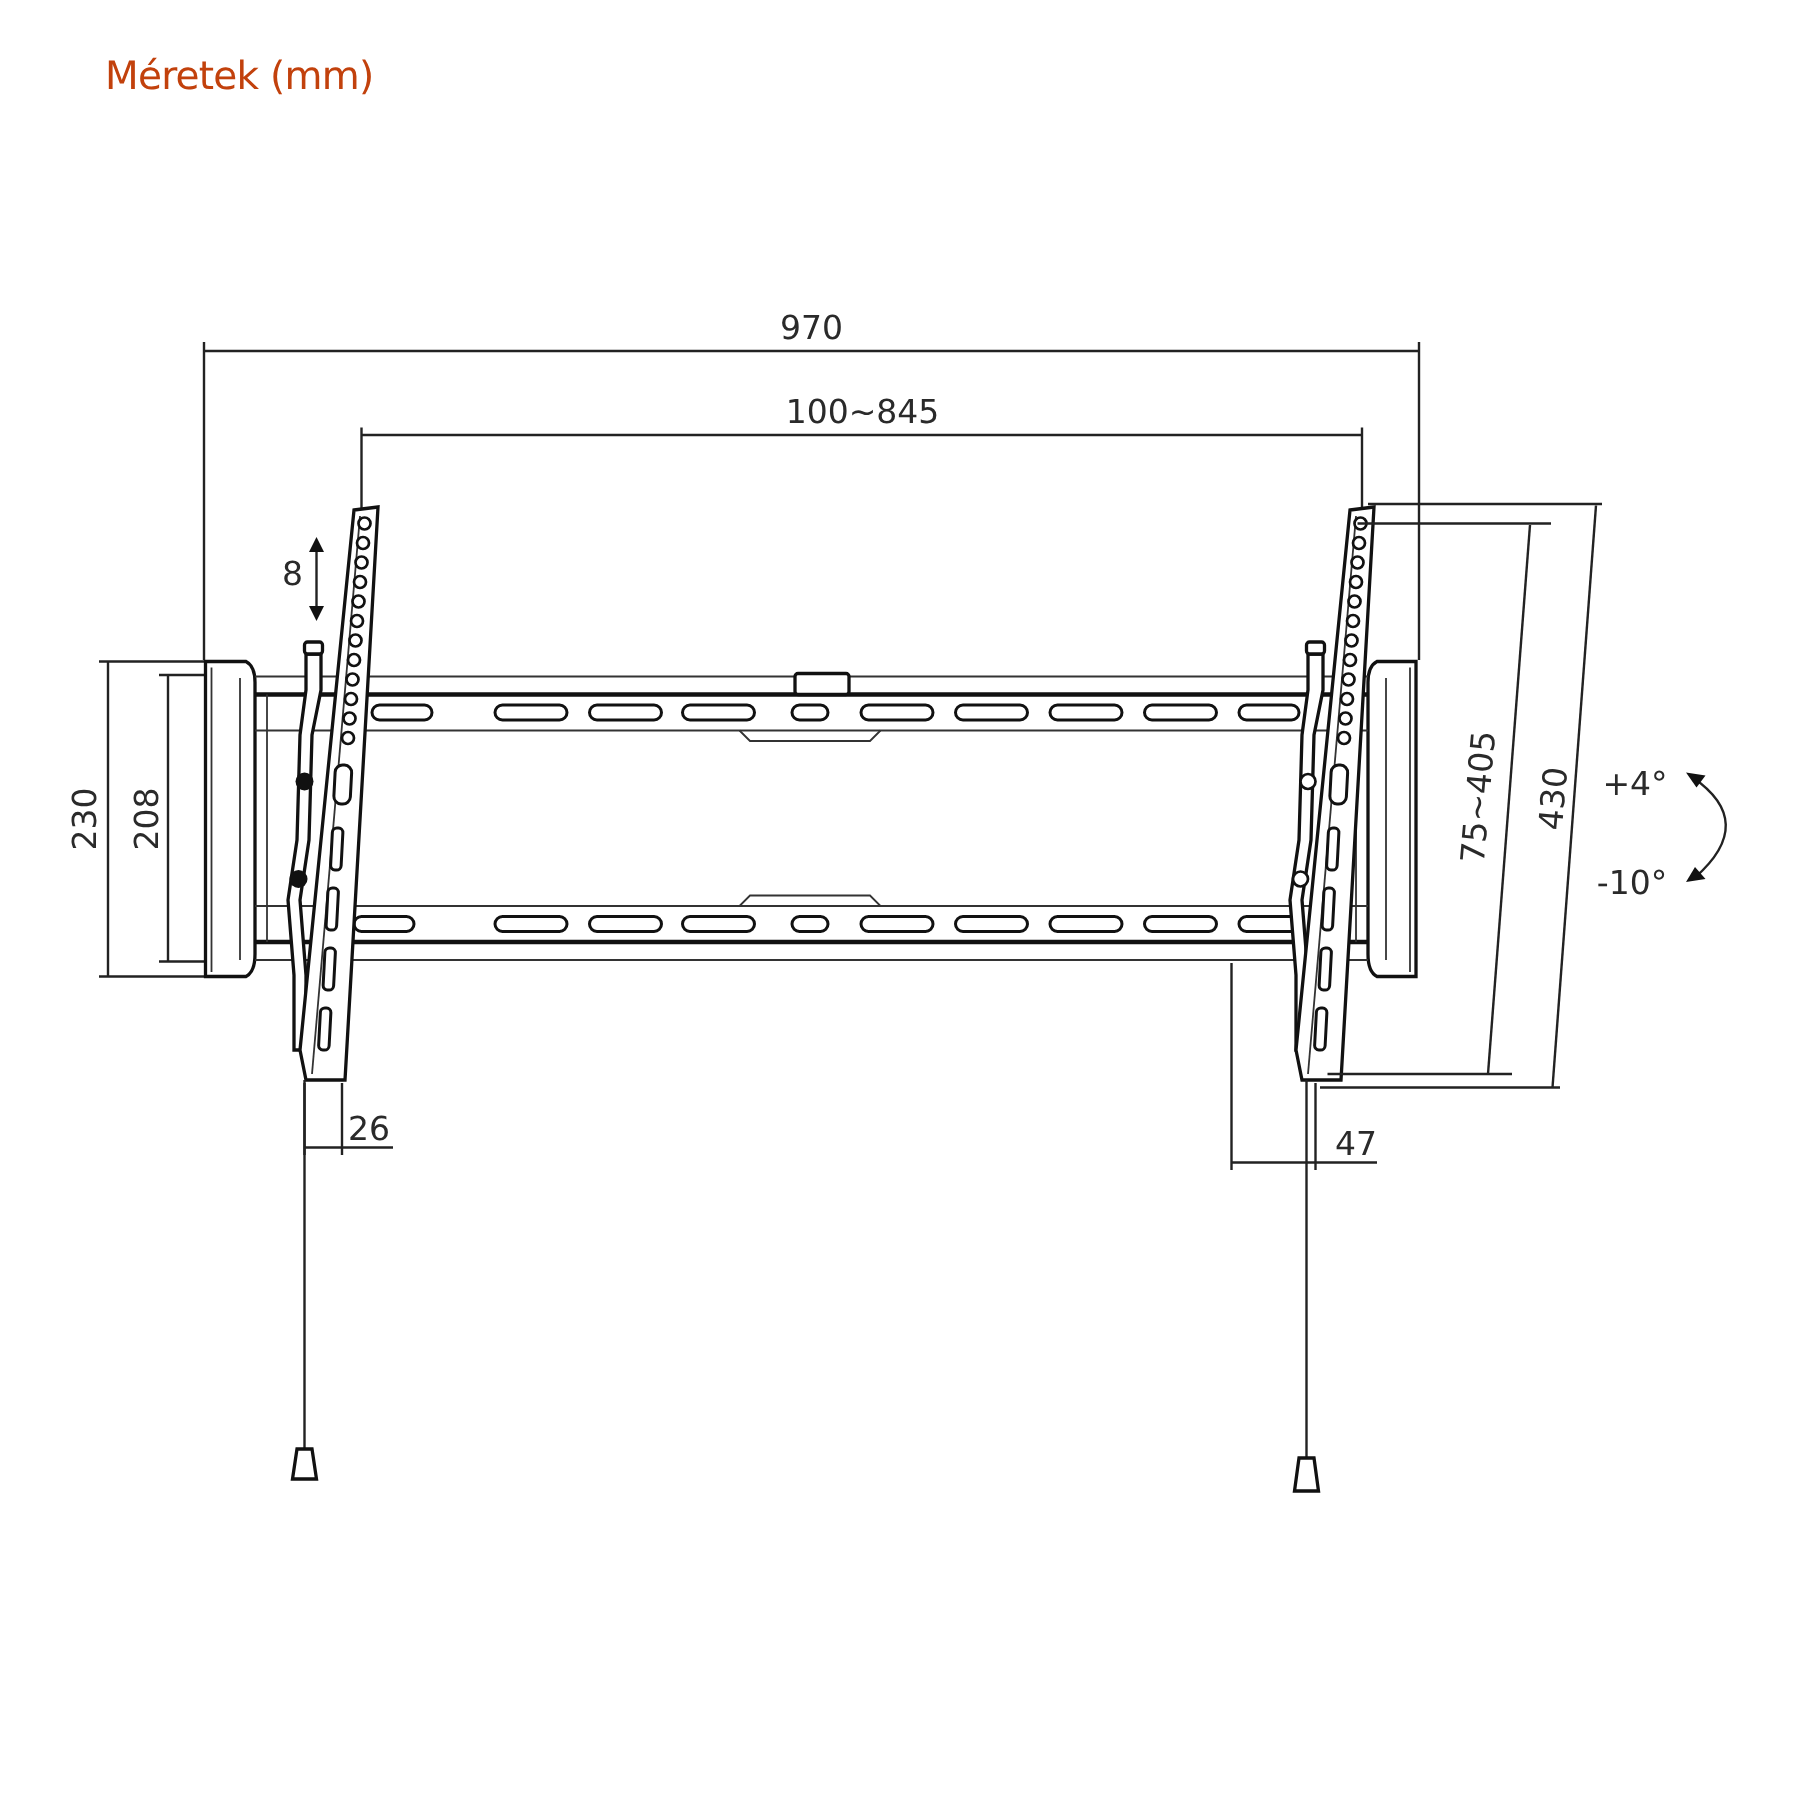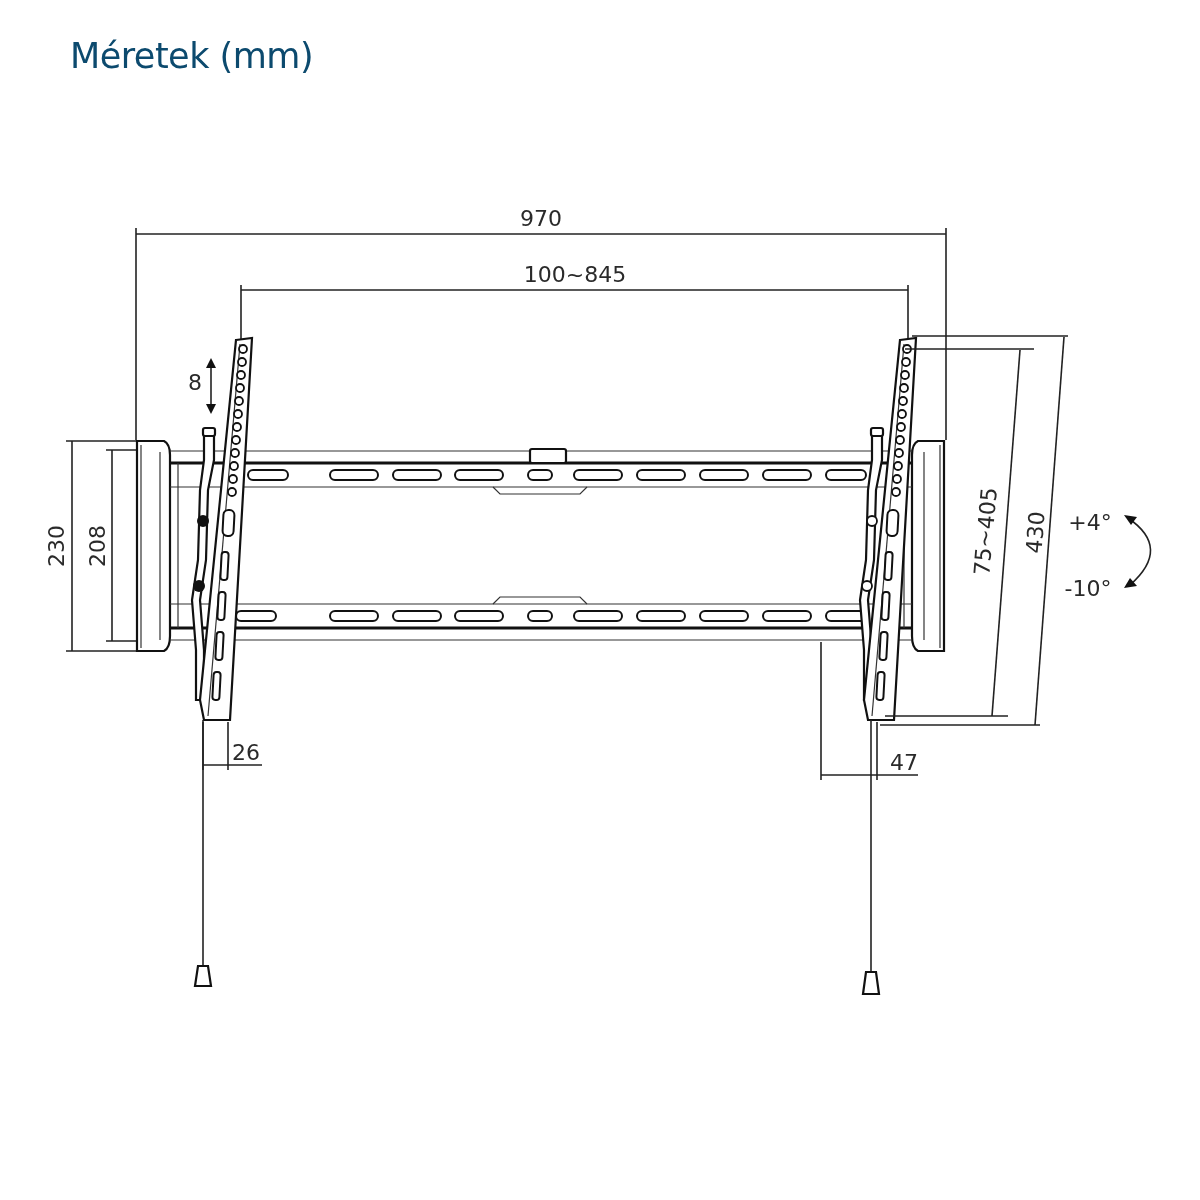--- a/index.html
+++ b/index.html
@@ -1,17 +1,17 @@
 <!DOCTYPE html>
 <html><head>
   <meta charset="utf-8">
   <style>
     html, body { margin: 0; padding: 0; background: #ffffff; }
     body { width: 1200px; height: 1200px; position: relative; overflow: hidden; font-family: "DejaVu Sans", sans-serif; }
-    .title { position: absolute; left: 70px; top: 36px; font-size: 35px; color: #0c4a6e; font-family: "DejaVu Sans", sans-serif; letter-spacing: -0.5px; }
+    .title { position: absolute; left: 70px; top: 36px; font-size: 26px; color: #c2410c; font-family: "DejaVu Sans", sans-serif; letter-spacing: -0.5px; }
     svg { position: absolute; left: 0; top: 0; }
     .dim-text { font-family: "DejaVu Sans", sans-serif; font-size: 22px; fill: #2a2a2a; }
     .ln { stroke: #222; stroke-width: 1.6; fill: none; }
     .thin { stroke: #333; stroke-width: 1.2; fill: none; }
     .thick { stroke: #111; stroke-width: 3; fill: none; }
     .part { stroke: #111; stroke-width: 2.2; fill: #fff; }
     .slot { stroke: #111; stroke-width: 2; fill: #fff; }
     .hole { stroke: #111; stroke-width: 1.8; fill: #fff; }
   </style>
 </head>

